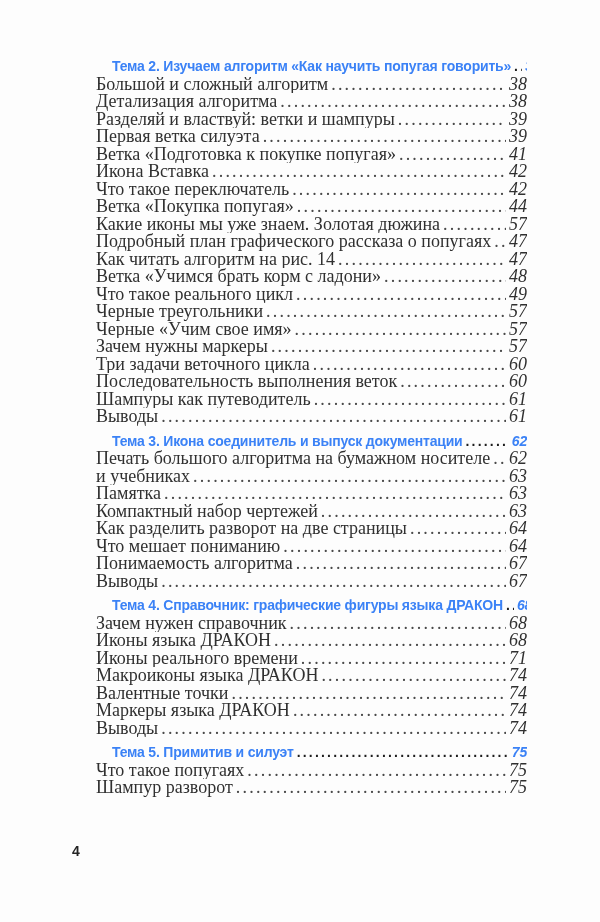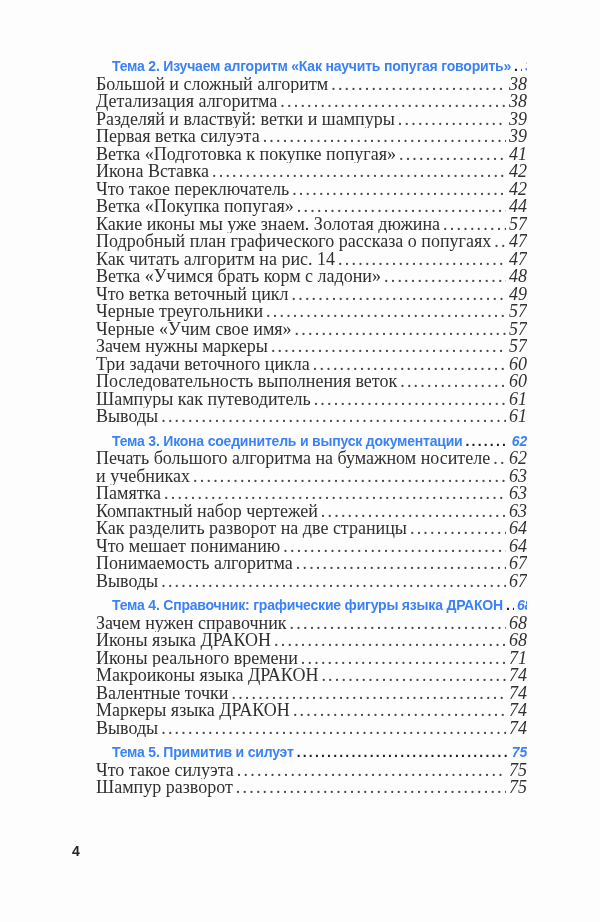--- a/index.html
+++ b/index.html
@@ -135,21 +135,21 @@
           <span class="label">Как читать алгоритм на рис. 14</span>
           <span class="leader"></span>
           <span class="pnum">47</span>
         </div>
         <div class="toc-row item">
           <span class="label">Ветка «Учимся брать корм с ладони»</span>
           <span class="leader"></span>
           <span class="pnum">48</span>
         </div>
         <div class="toc-row item">
-          <span class="label">Что ветка веточный цикл</span>
+          <span class="label">Что такое реального цикл</span>
           <span class="leader"></span>
           <span class="pnum">49</span>
         </div>
         <div class="toc-row item">
           <span class="label">Черные треугольники</span>
           <span class="leader"></span>
           <span class="pnum">57</span>
         </div>
         <div class="toc-row item">
           <span class="label">Черные «Учим свое имя»</span>
@@ -271,21 +271,21 @@
           <span class="pnum">74</span>
         </div>
       </section>
       <section class="toc-section">
         <div class="toc-row heading">
           <span class="label">Тема 5. Примитив и силуэт</span>
           <span class="leader"></span>
           <span class="pnum">75</span>
         </div>
         <div class="toc-row item">
-          <span class="label">Что такое силуэта</span>
+          <span class="label">Что такое попугаях</span>
           <span class="leader"></span>
           <span class="pnum">75</span>
         </div>
         <div class="toc-row item">
           <span class="label">Шампур разворот</span>
           <span class="leader"></span>
           <span class="pnum">75</span>
         </div>
       </section>
     </div>

